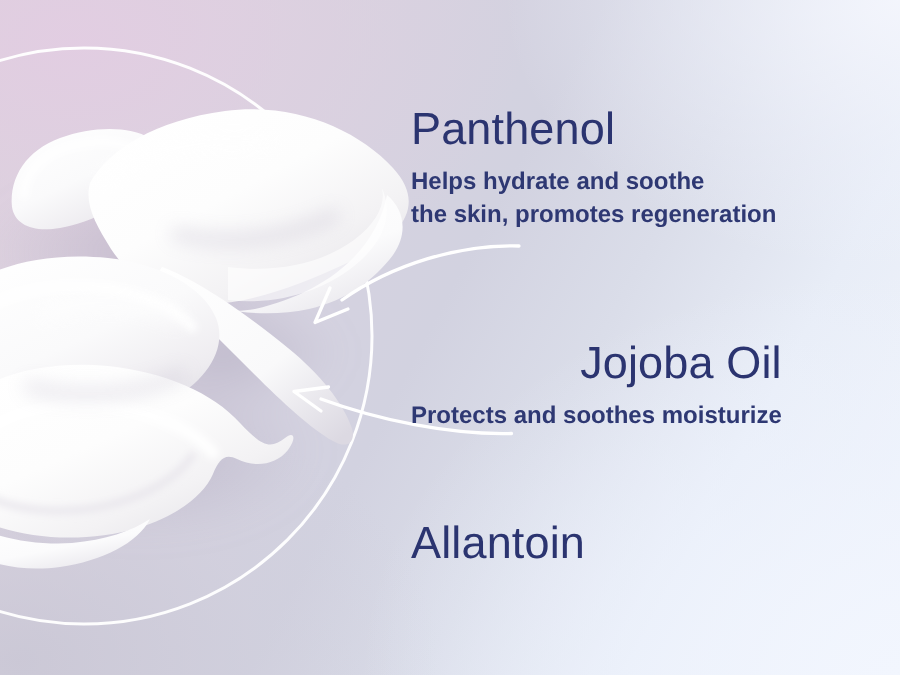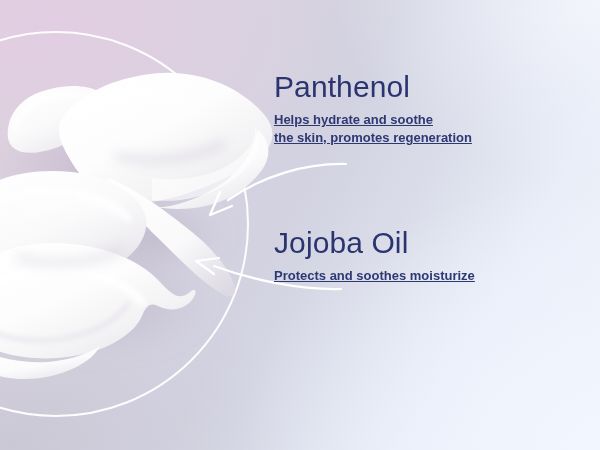--- a/index.html
+++ b/index.html
@@ -75,40 +75,39 @@
   .text-col {
     position: absolute;
     left: 274px;
     top: 0;
     width: 320px;
     height: 378px;
     margin-top: 40px;
   }
   .block { position: absolute; left: 0; }
   .block.b0 { top: 30px; }
-  .block.b1 { top: 186px; }
+  .block.b1 { top: 186px; text-align: right; }
   .block.b2 { top: 306px; }
 
   .title {
     font-size: 30px;
     font-weight: 400;
     letter-spacing: 0.1px;
     color: #2b3470;
     line-height: 1.12;
     margin: 0 0 7px 0;
     white-space: nowrap;
   }
   .desc {
-    font-size: 13px;
+    font-size: 16px;
     font-weight: 600;
     color: #2e3873;
     line-height: 1.42;
     margin: 0;
     white-space: pre-line;
-    text-decoration: underline;
   }
 </style>
 </head>
 <body>
 
 <div id="canvas">
 
   <div class="bg-base"></div>
   <div class="bg-tintTL"></div>
   <div class="bg-tintTR"></div>
@@ -233,16 +232,17 @@
       <p class="desc">Helps hydrate and soothe
 the skin, promotes regeneration</p>
     </div>
 
     <div class="block b1">
       <h2 class="title">Jojoba Oil</h2>
       <p class="desc">Protects and soothes moisturize</p>
     </div>
 
     <div class="block b2">
+      <h2 class="title">Allantoin</h2>
     </div>
 
   </div>
 </div>
 
 </body></html>

